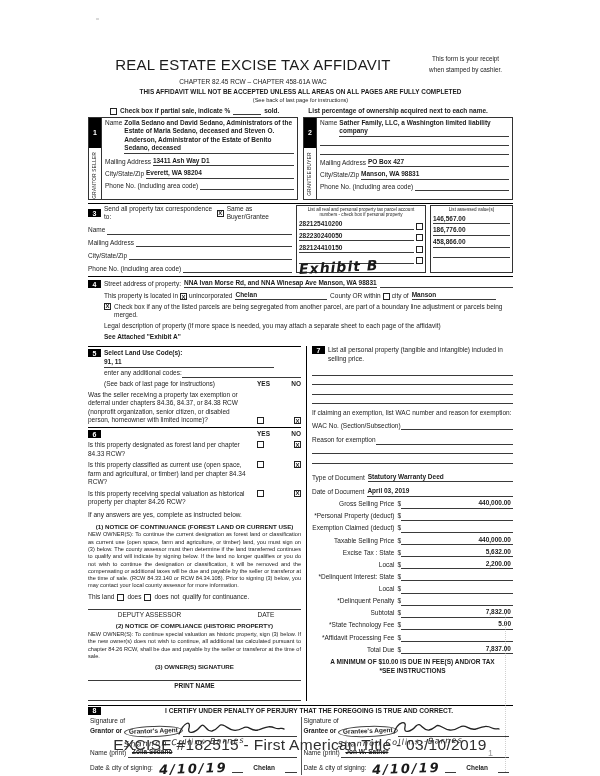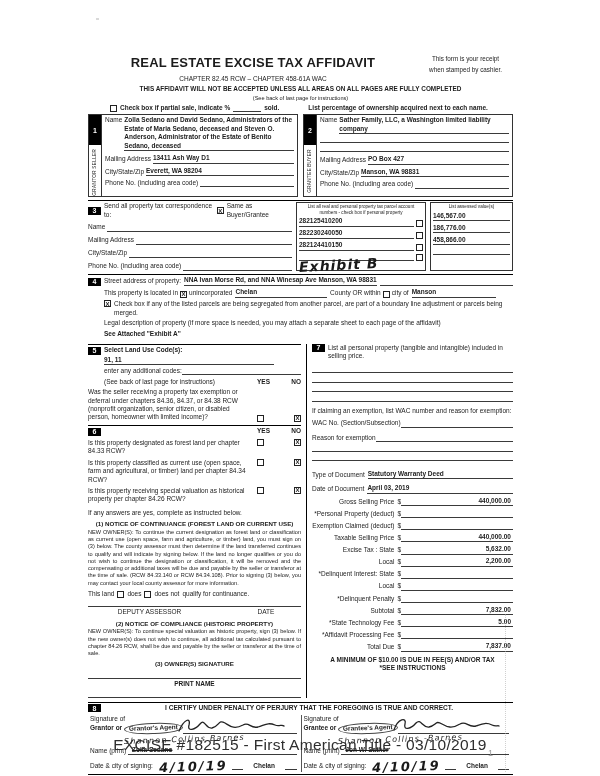--- a/index.html
+++ b/index.html
@@ -19,21 +19,21 @@
   .row { display:flex; align-items:flex-end; }
 
   
   .hd1 { display:flex; }
   .logo { width:108px; }
   .logo-top { display:flex; align-items:flex-start; gap:2px; }
   .dept-small { font-size:4.5px; margin-left:14px; }
   .dept-big { font-family:"Liberation Serif", serif; font-size:12px; font-weight:bold; letter-spacing:0.3px; line-height:1; }
   .dept-sub { font-size:5px; font-style:italic; margin-left:16px; }
   .hd-title { flex:1; text-align:center; padding-top:11px; }
-  .title { font-size:13px; font-weight:bold; letter-spacing:0.2px; }
+  .title { font-size:15px; font-weight:normal; letter-spacing:0.2px; }
   .receipt { width:95px; font-size:6.3px; text-align:center; padding-top:11px; }
   .warn { text-align:center; font-weight:bold; margin-top:2px; font-size:6.4px; }
   .seeback { text-align:center; font-size:5.6px; margin-top:1px; }
   .partial { display:flex; align-items:flex-end; gap:3px; margin-top:2px; padding-left:22px; }
   .partial .pct-line { width:28px; border-bottom:1px solid #3a3a3a; }
   .partial .right-note { margin-left:26px; }
 
   
   .parties { display:flex; gap:5px; margin-top:2px; }
   .party { flex:1; border:1px solid #333; display:flex; }

